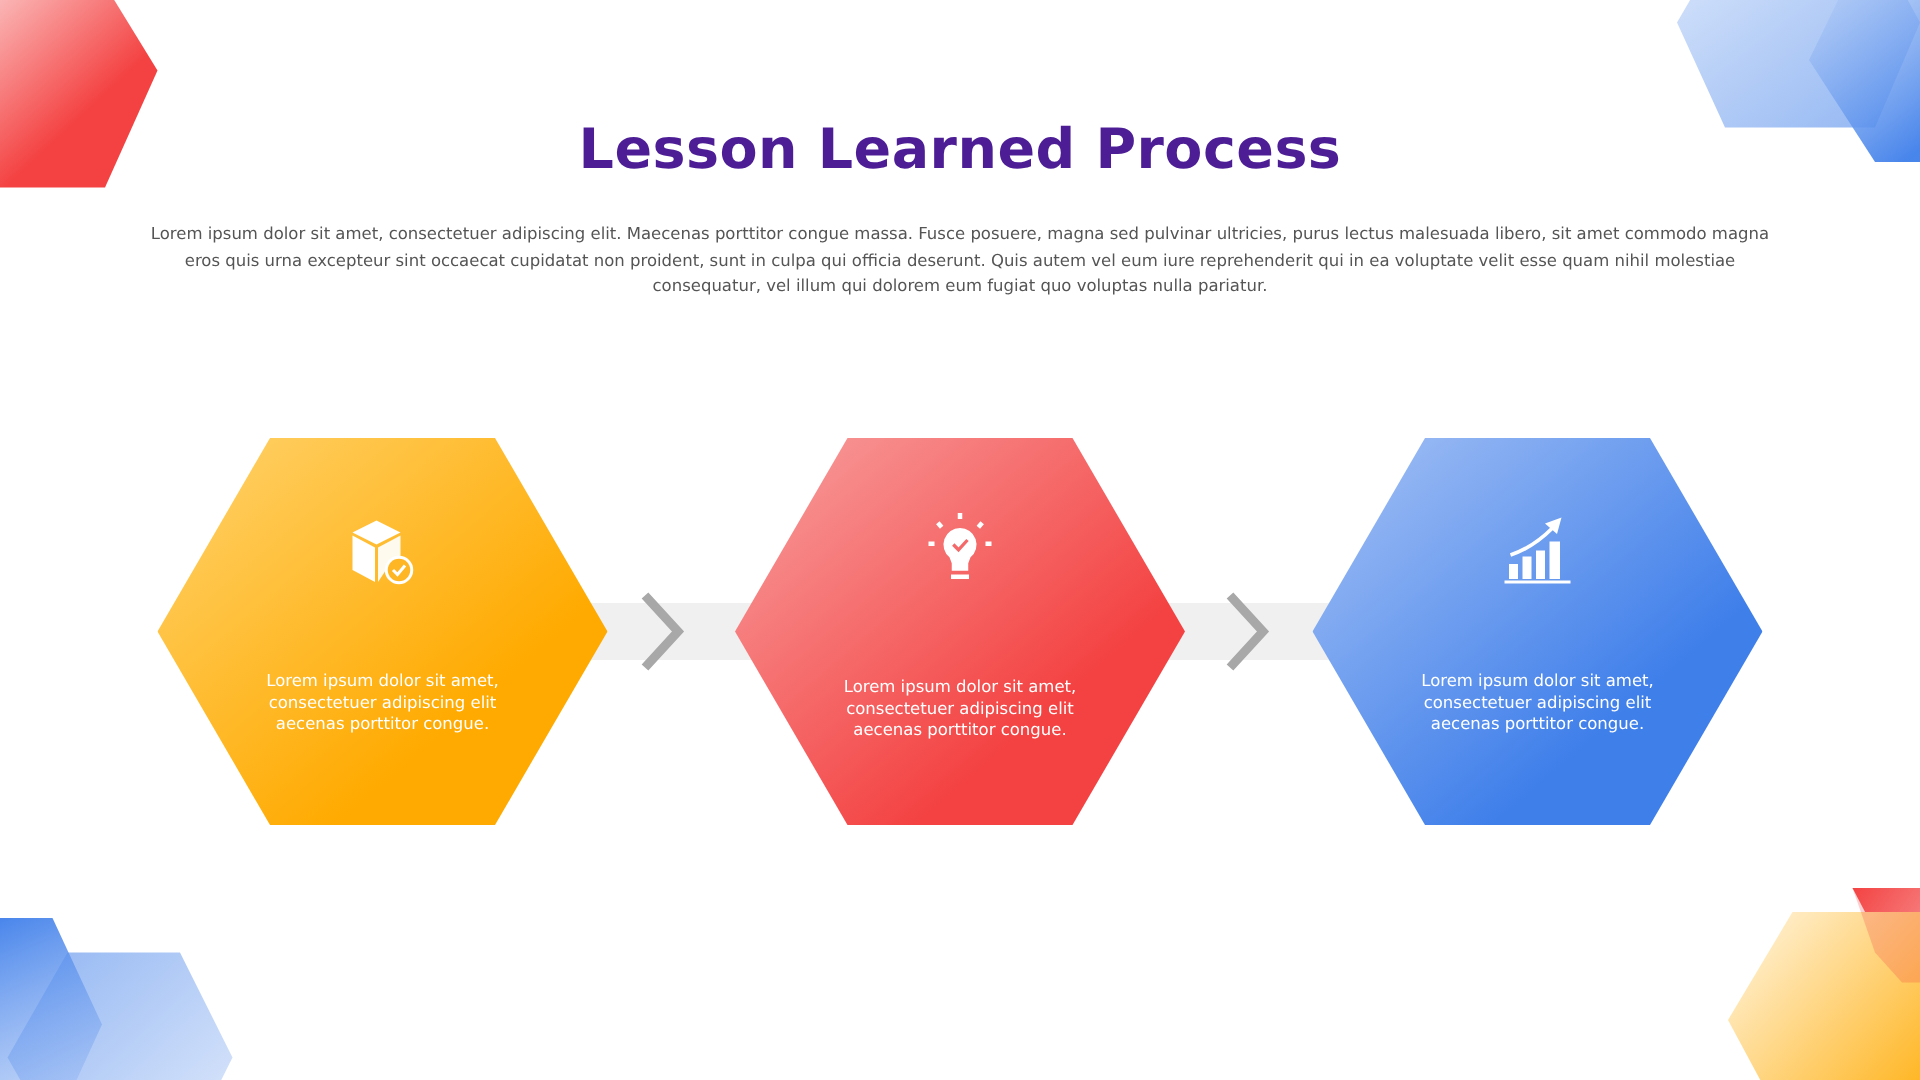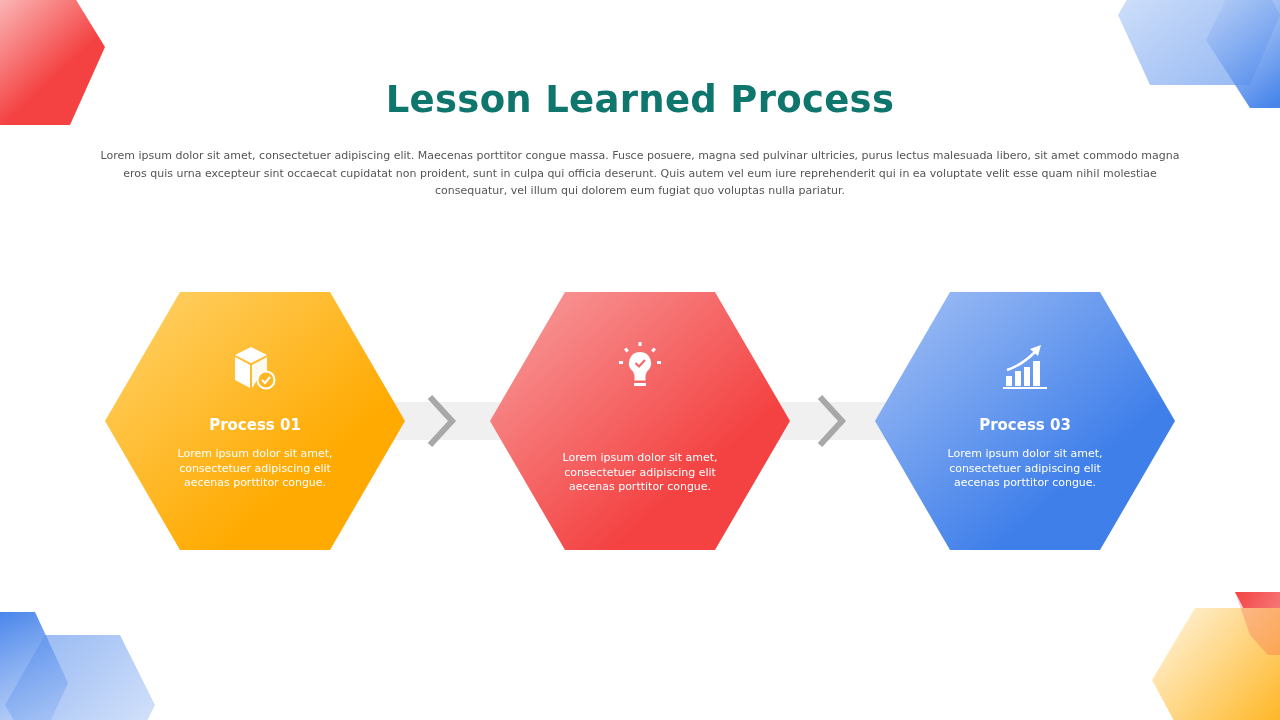--- a/index.html
+++ b/index.html
@@ -4,21 +4,21 @@
 <style>
   html, body { margin: 0; padding: 0; }
   body {
     width: 1280px; height: 720px; overflow: hidden; position: relative;
     background: #ffffff;
     font-family: "Liberation Sans", "DejaVu Sans", sans-serif;
   }
   .deco { position: absolute; }
   .title {
     position: absolute; left: 0; top: 78px; width: 1280px;
-    text-align: center; font-size: 37px; font-weight: bold; color: #0f766e;
+    text-align: center; font-size: 37px; font-weight: bold; color: #4c1d95;
     letter-spacing: 0.3px;
     font-family: "DejaVu Sans", sans-serif;
   }
   .subtitle {
     position: absolute; left: 90px; top: 147px; width: 1100px;
     text-align: center; font-size: 11px; line-height: 17.5px; color: #555555;
     font-family: "DejaVu Sans", sans-serif;
   }
   .band {
     position: absolute; left: 330px; top: 402px; width: 620px; height: 38px;
@@ -121,21 +121,20 @@
     <polygon points="0,129 75,0 225,0 300,129 225,258 75,258" fill="url(#gO)"></polygon>
   </svg>
   <svg class="icon" style="top:52px;margin-left:0" width="50" height="48" viewBox="0 0 50 48">
     <polygon points="5,11 21,3 37,11 21,19" fill="#fff"></polygon>
     <polygon points="5,13 20,21 20,44 5,36" fill="#fff"></polygon>
     <polygon points="22,21 37,13 37,27 30,31 26,38 22,44" fill="#fff" opacity="0.92"></polygon>
     <circle cx="36" cy="36" r="9.5" fill="#fff"></circle>
     <circle cx="36" cy="36" r="7.5" fill="#FFB625"></circle>
     <polyline points="32,36 35,39 40,33" fill="none" stroke="#fff" stroke-width="2"></polyline>
   </svg>
-  <div class="label" style="top:124px">Process 01</div>
   <div class="desc" style="top:155px">Lorem ipsum dolor sit amet, consectetuer adipiscing elit aecenas porttitor congue.</div>
 </div>
 
 <div class="hex" style="left:490px">
   <svg class="shape" width="300" height="258">
     <defs>
       <linearGradient id="gR" x1="0" y1="0" x2="1" y2="1">
         <stop offset="0" stop-color="#F8A0A0"></stop>
         <stop offset="0.7" stop-color="#F44242"></stop>
       </linearGradient>
@@ -167,15 +166,14 @@
   </svg>
   <svg class="icon" style="top:50px" width="50" height="50" viewBox="0 0 50 50">
     <rect x="6" y="34" width="6" height="10" fill="#fff"></rect>
     <rect x="15" y="29" width="6" height="15" fill="#fff"></rect>
     <rect x="24" y="25" width="6" height="19" fill="#fff"></rect>
     <rect x="33" y="19" width="7" height="25" fill="#fff"></rect>
     <rect x="3" y="45" width="44" height="2" fill="#fff"></rect>
     <path d="M7,28 Q22,23 35,10" fill="none" stroke="#fff" stroke-width="2.5"></path>
     <polygon points="30,7 41,3 38,14" fill="#fff"></polygon>
   </svg>
-  <div class="label" style="top:124px">Process 03</div>
   <div class="desc" style="top:155px">Lorem ipsum dolor sit amet, consectetuer adipiscing elit aecenas porttitor congue.</div>
 </div>
 
 </body></html>

